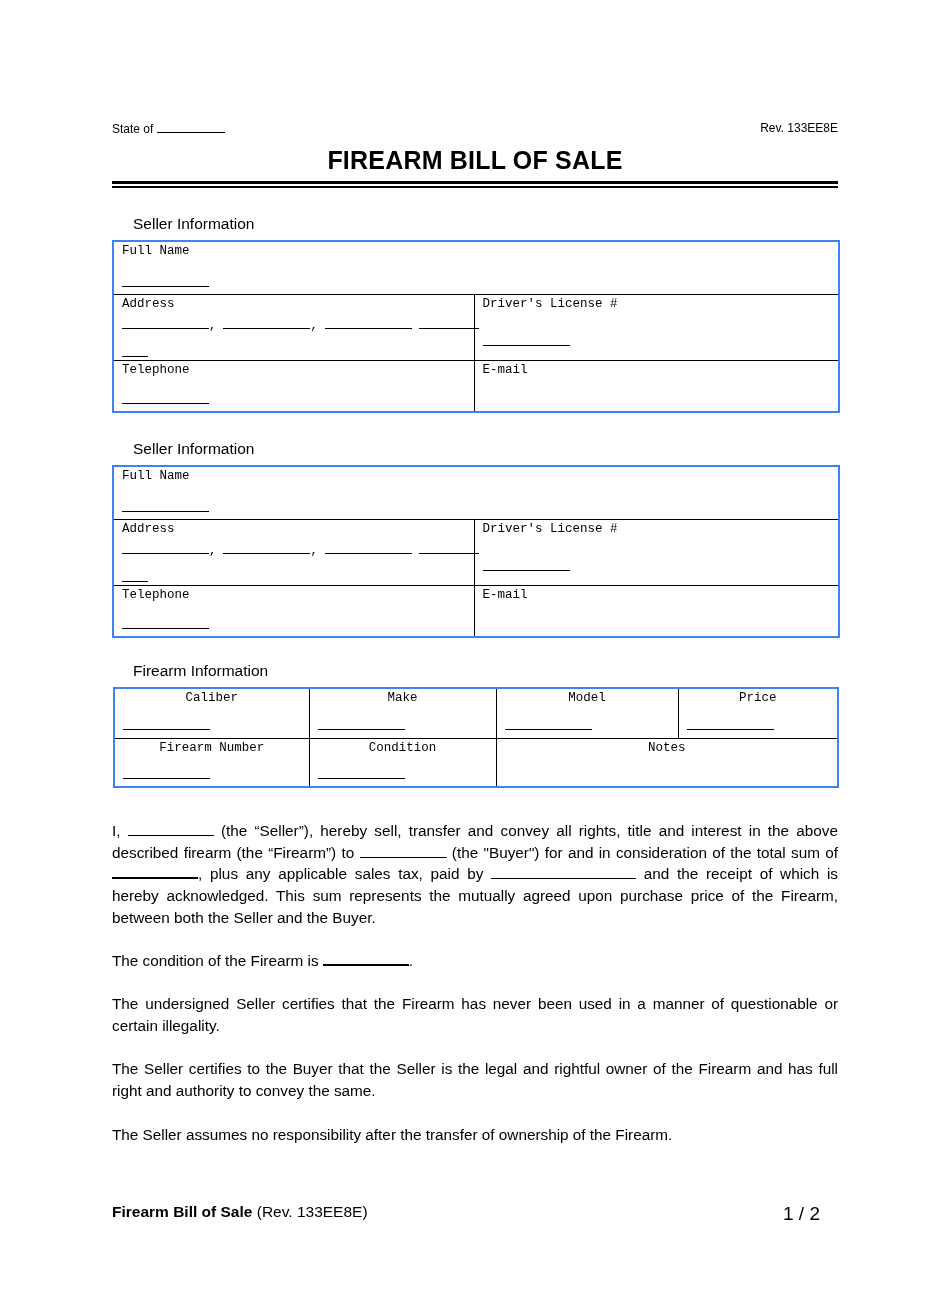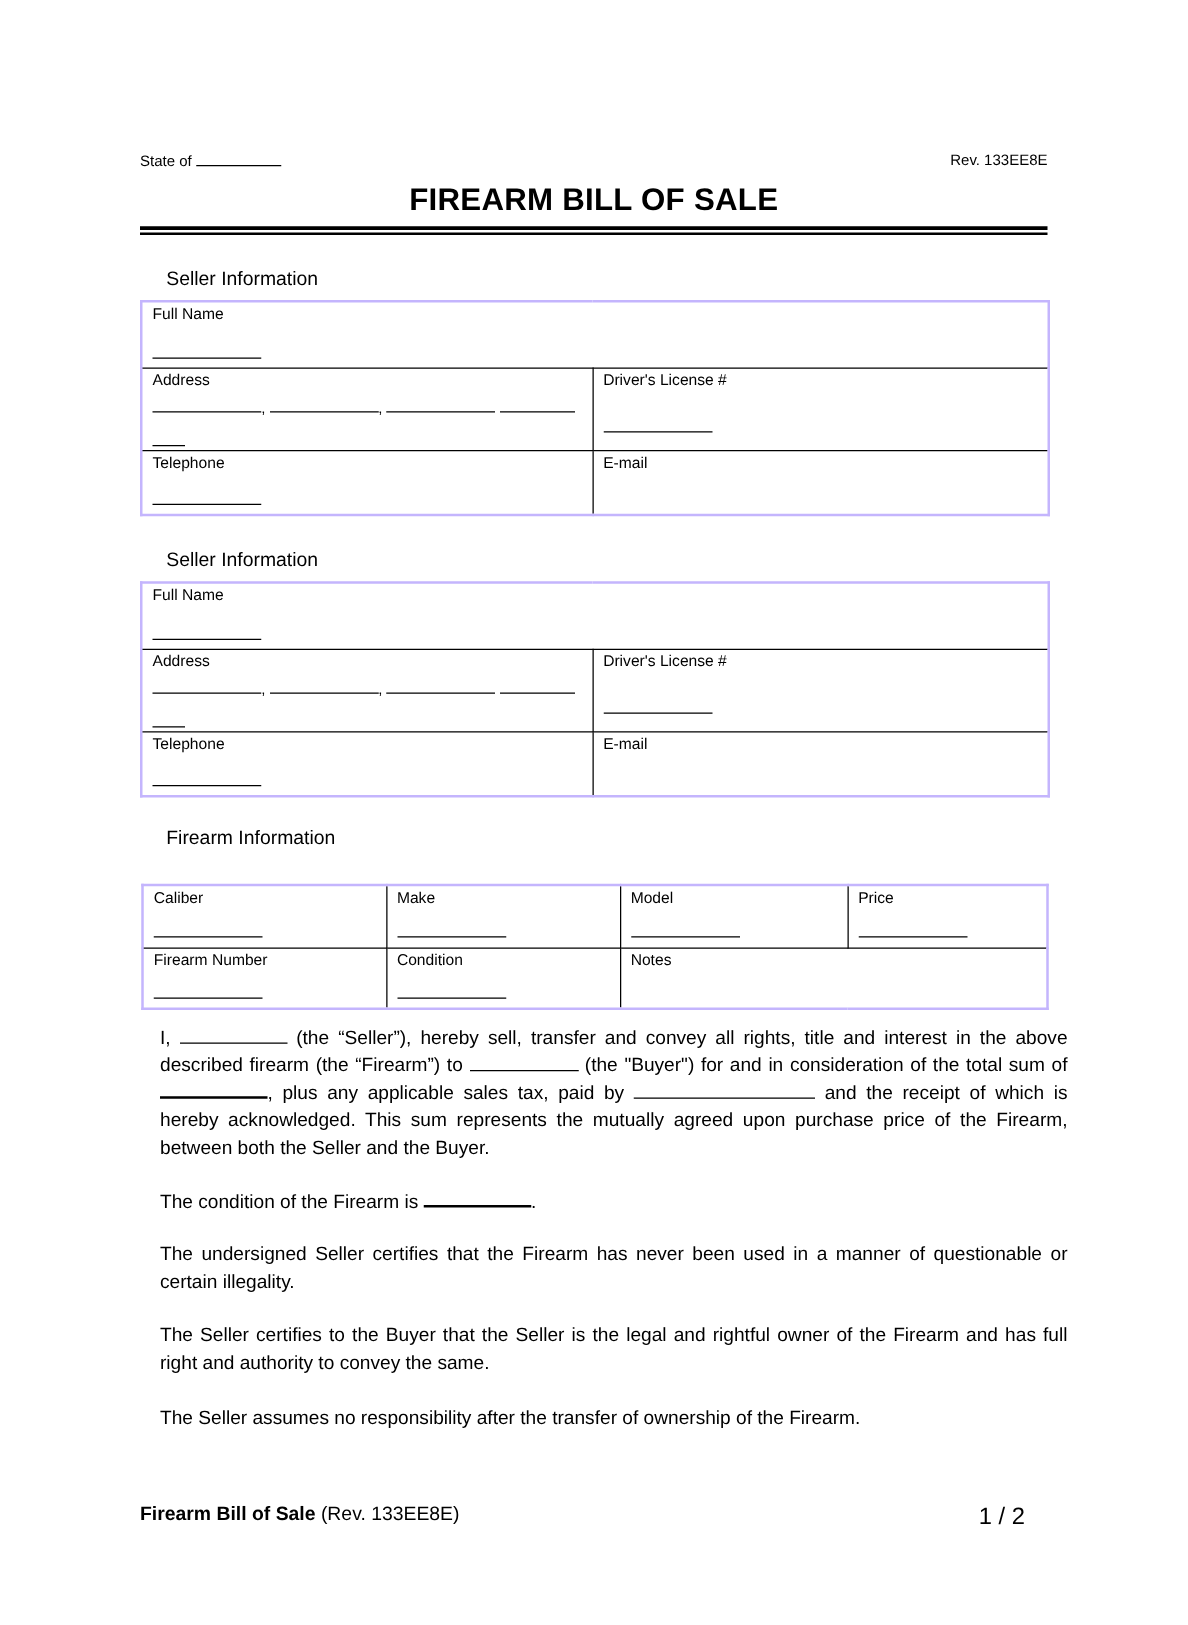--- a/index.html
+++ b/index.html
@@ -6,26 +6,26 @@
   body { width: 950px; height: 1300px; position: relative; font-family: "Liberation Sans", sans-serif; color: #000; overflow: hidden; }
   .page { position: absolute; left: 112px; top: 0; width: 726px; }
   .topline { position: absolute; top: 121px; left: 0; width: 726px; font-size: 12px; }
   .state { position: absolute; left: 0; top: 0; }
   .rev { position: absolute; right: 0; top: 0; }
   .blank { display: inline-block; border-bottom: 1px solid #000; vertical-align: baseline; height: 11px; }
   .title { position: absolute; top: 146px; left: 0; width: 726px; text-align: center; font-weight: bold; font-size: 25px; letter-spacing: 0.2px; }
   .rule1 { position: absolute; top: 181px; left: 0; width: 726px; height: 3px; background: #000; }
   .rule2 { position: absolute; top: 186px; left: 0; width: 726px; height: 1.5px; background: #000; }
   .sec-title { position: absolute; left: 0; font-weight: normal; font-size: 15.5px; margin-left: 21px; }
-  table.form { position: absolute; left: 0; border-collapse: collapse; border: 2px solid #c4b5fd; table-layout: fixed; }
+  table.form { position: absolute; left: 0; border-collapse: collapse; border: 2px solid #3b82f6; table-layout: fixed; font-family: Liberation Mono, monospace; }
   table.form td { border: 1.5px solid #000; vertical-align: top; padding: 0 8px; font-size: 12.5px; position: relative; }
   .lbl { display: block; margin-top: 2px; }
   .ln { display: inline-block; border-bottom: 1px solid #000; height: 1px; }
   .fill { position: absolute; left: 8px; }
-  .para { position: absolute; left: 16px; width: 726px; font-size: 15.3px; line-height: 21.7px; text-align: justify; }
+  .para { position: absolute; left: 0; width: 726px; font-size: 15.3px; line-height: 21.7px; text-align: justify; }
   .pblank { display: inline-block; border-bottom: 1px solid #000; height: 14px; vertical-align: baseline; }
   .pblank.bold { border-bottom: 2px solid #000; }
   .footer { position: absolute; top: 1203px; left: 0; font-size: 15.5px; }
   .footer b { font-weight: bold; }
   .pagenum { position: absolute; top: 1203px; right: 18px; font-size: 19px; }
 </style>
 </head>
 <body>
 
 <div class="page">
@@ -112,21 +112,21 @@
         <span class="ln fill" style="top:41px;width:87px"></span>
       </td>
       <td>
         <span class="lbl">E-mail</span>
       </td>
     </tr>
   </tbody>
     </table>
 
   <div class="sec-title" style="top:662px">Firearm Information</div>
-  <table class="form" style="top:707px; left:1px; width:724px;">
+  <table class="form" style="top:687px; left:1px; width:724px;text-align:center;">
     <colgroup>
         <col style="width:195px">
         <col style="width:187px">
         <col style="width:182px">
         <col style="width:160px">
       </colgroup>
     <tbody>
         <tr style="height:50px">
       <td>
         <span class="lbl">Caliber</span>

